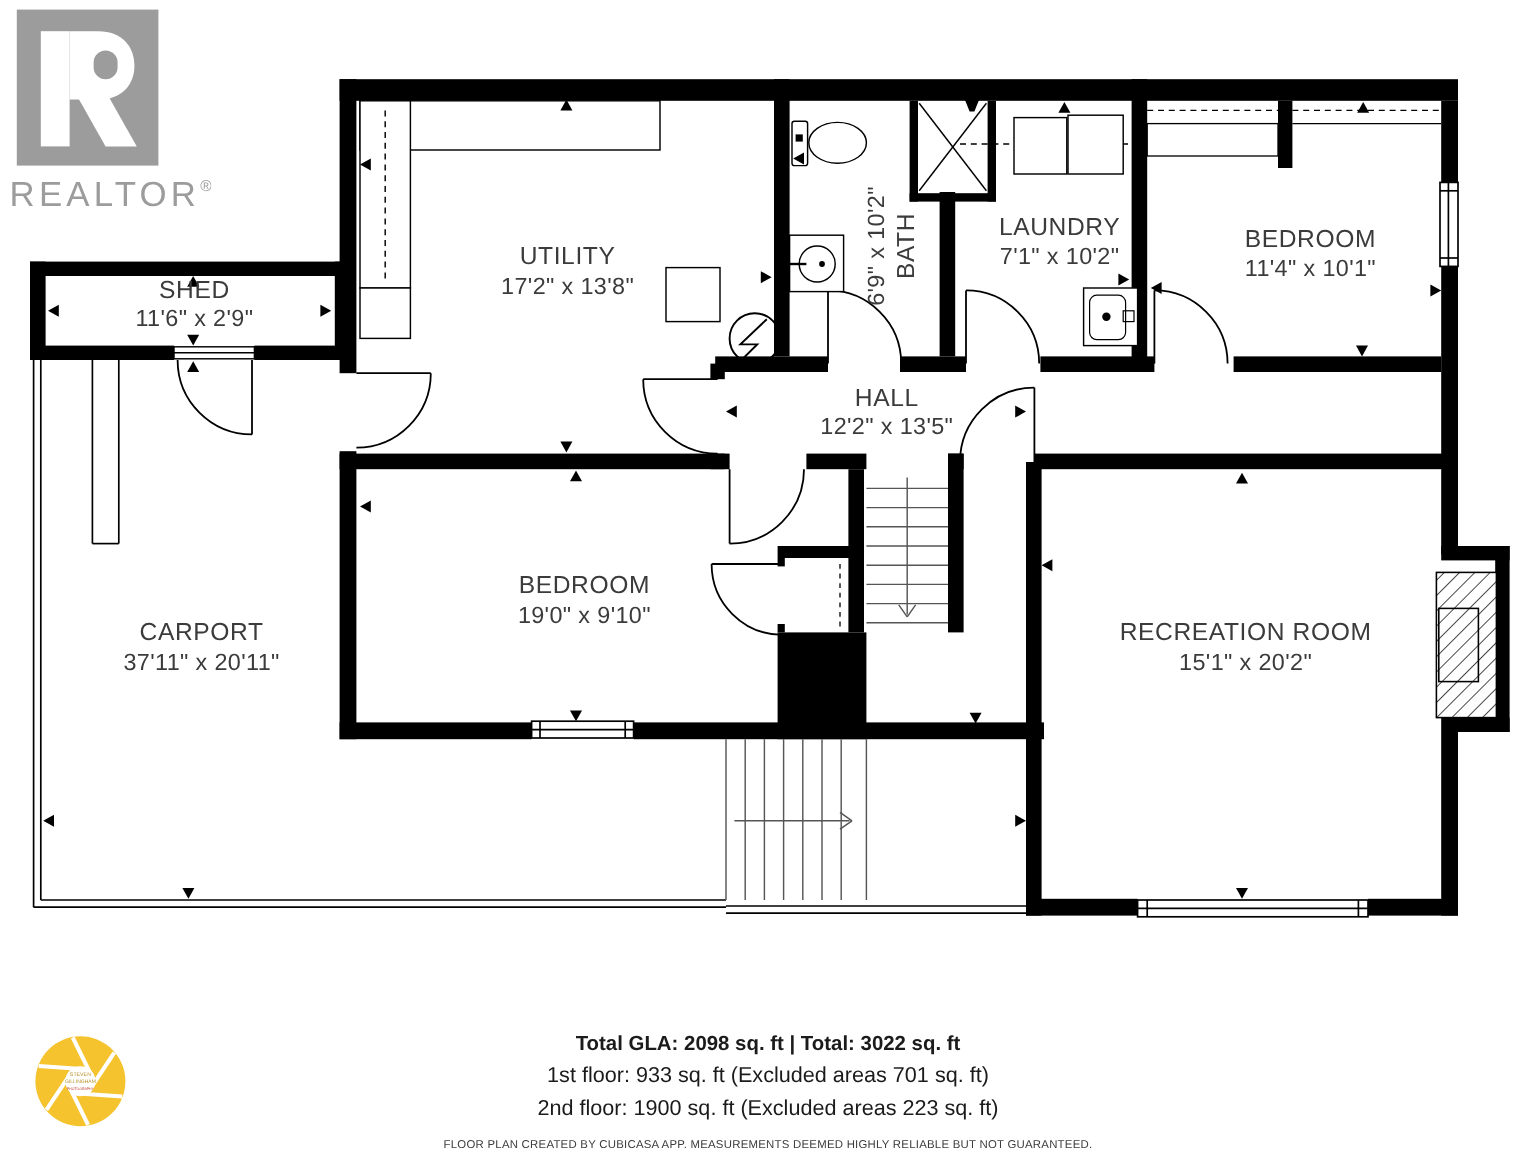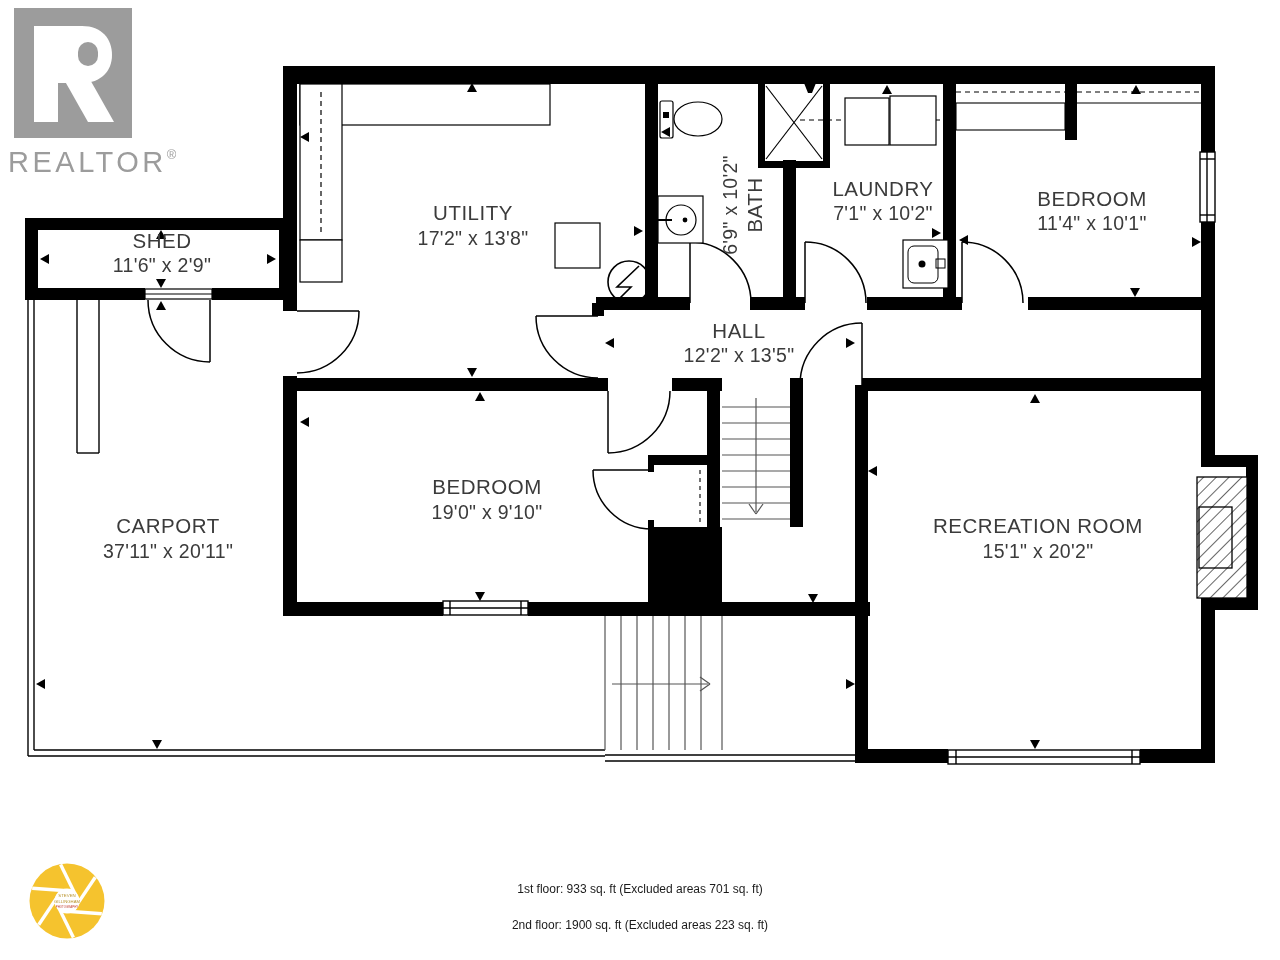--- a/index.html
+++ b/index.html
@@ -8,21 +8,21 @@
     background:#ffffff;
     font-family:"Liberation Sans", sans-serif;
   }
   #plan-svg{position:absolute;left:0;top:0;}
   .room-name{font-size:20.5px;fill:#3b3b3b;letter-spacing:.5px;}
   .room-dims{font-size:19.5px;fill:#3b3b3b;letter-spacing:.3px;}
   .summary{
     position:absolute;left:0;right:0;top:860px;text-align:center;color:#1b1b1b;
   }
   .summary .total{font-weight:700;font-size:17px;}
-  .summary .floor-line{font-size:12px;margin-top:22px;}
+  .summary .floor-line{font-size:18px;margin-top:6px;}
   .summary .disclaimer{
     font-size:9.5px;margin-top:15px;color:#3c3c3c;letter-spacing:.2px;
   }
 </style>
 </head>
 <body>
 
 <svg id="plan-svg" width="1280" height="960" viewBox="0 0 1280 960" xmlns="http://www.w3.org/2000/svg">
   <defs>
     <pattern id="hatch" width="9" height="9" patternUnits="userSpaceOnUse" patternTransform="rotate(45)">
@@ -323,15 +323,17 @@
   </g>
   <circle r="12.5" fill="#ffffff"></circle>
   <g text-anchor="middle" fill="#b8922a" font-family="Liberation Sans, sans-serif">
     <text y="-4" font-size="4.4">STEVEN</text>
     <text y="1.5" font-size="4.2">GILLINGHAM</text>
     <text y="7" font-size="2.9" fill="#c0392b">PHOTOGRAPHY</text>
   </g>
 </svg>
 
 <div class="summary">
+  <div class="total">Total GLA: 2098 sq. ft | Total: 3022 sq. ft</div>
   <div class="floor-line">1st floor: 933 sq. ft (Excluded areas 701 sq. ft)</div>
   <div class="floor-line">2nd floor: 1900 sq. ft (Excluded areas 223 sq. ft)</div>
+  <div class="disclaimer">FLOOR PLAN CREATED BY CUBICASA APP. MEASUREMENTS DEEMED HIGHLY RELIABLE BUT NOT GUARANTEED.</div>
 </div>
 
 </body></html>

